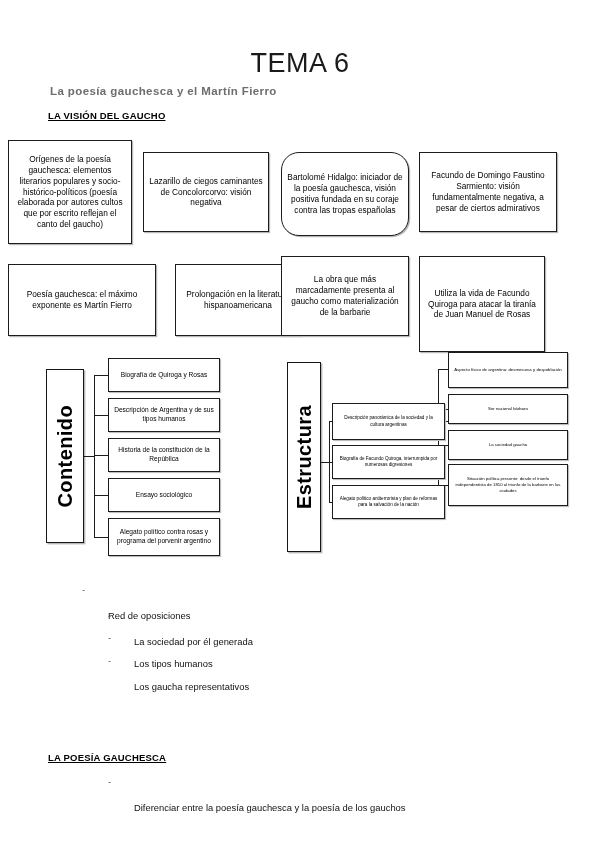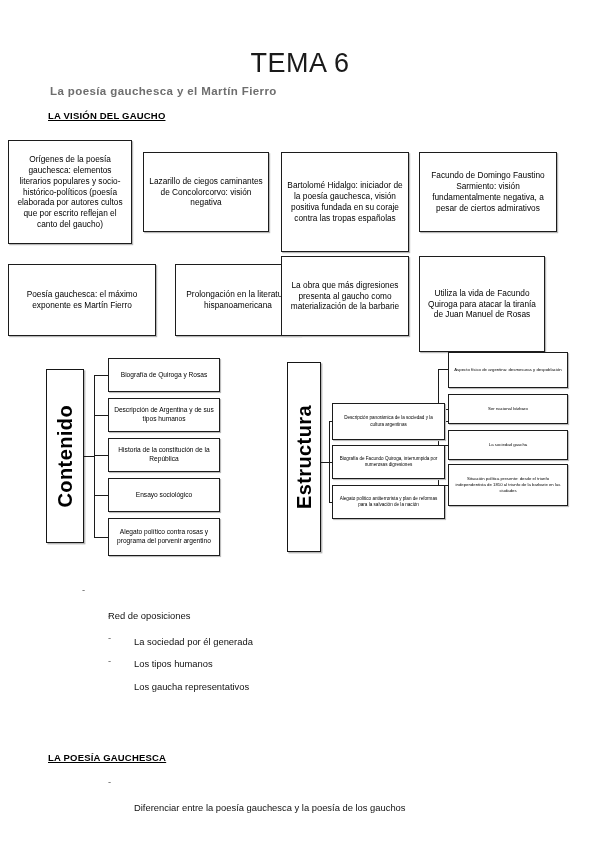--- a/index.html
+++ b/index.html
@@ -39,21 +39,21 @@
     display:flex; align-items:center; justify-content:center;
     text-align:center;
     font-size:8.3px; line-height:1.32;
     padding:21px 5px;
     box-shadow:1.2px 1.2px 0 0 #b8b8b8;
   }
 
   
   #b-origenes   { left:8px;   top:140px; width:124px; height:104px; }
   #b-lazarillo  { left:143px; top:152px; width:126px; height:80px; }
-  #b-hidalgo    { left:281px; top:152px; width:128px; height:100px; }
+  #b-hidalgo    { left:281px; top:152px; width:128px; height:84px;border-radius:18px; }
   #b-facundo    { left:419px; top:152px; width:138px; height:80px; }
   
   #b-poesia     { left:8px;   top:264px; width:148px; height:72px; }
   #b-prolong    { left:143px; top:264px; width:126px; height:72px;margin-left:32px; }
   #b-obra       { left:281px; top:256px; width:128px; height:80px; }
   #b-utiliza    { left:419px; top:256px; width:126px; height:96px; }
 
   
   .diagram{ position:absolute; }
   #diagram-contenido{ left:20px; top:352px; width:230px; height:208px; }
@@ -134,21 +134,21 @@
 <div class="doc-subtitle">La poesía gauchesca y el Martín Fierro</div>
 <div class="section-head" id="sec-vision">LA VISIÓN DEL GAUCHO</div>
 
 <div class="fbox" id="b-origenes">Orígenes de la poesía gauchesca: elementos literarios populares y socio-histórico-políticos (poesía elaborada por autores cultos que por escrito reflejan el canto del gaucho)</div>
 <div class="fbox" id="b-lazarillo">Lazarillo de ciegos caminantes de Concolorcorvo: visión negativa</div>
 <div class="fbox" id="b-hidalgo">Bartolomé Hidalgo: iniciador de la poesía gauchesca, visión positiva fundada en su coraje contra las tropas españolas</div>
 <div class="fbox" id="b-facundo">Facundo de Domingo Faustino Sarmiento: visión fundamentalmente negativa, a pesar de ciertos admirativos</div>
 
 <div class="fbox" id="b-poesia">Poesía gauchesca: el máximo exponente es Martín Fierro</div>
 <div class="fbox" id="b-prolong">Prolongación en la literatura hispanoamericana</div>
-<div class="fbox" id="b-obra">La obra que más digresiones presenta al gaucho como materialización de la barbarie</div>
+<div class="fbox" id="b-obra">La obra que más marcadamente presenta al gaucho como materialización de la barbarie</div>
 <div class="fbox" id="b-utiliza">Utiliza la vida de Facundo Quiroga para atacar la tiranía de Juan Manuel de Rosas</div>
 
 <div class="diagram" id="diagram-contenido">
   <div class="spine" id="spine-contenido">
     <span>Contenido</span>
   </div>
 
   <div class="ln h" style="left:64px; top:104px; width:10px;"></div>
   <div class="ln v" style="left:74px; top:23px; height:162px;"></div>
   <div class="ln h" style="left:74px; top:23px;  width:14px;"></div>

